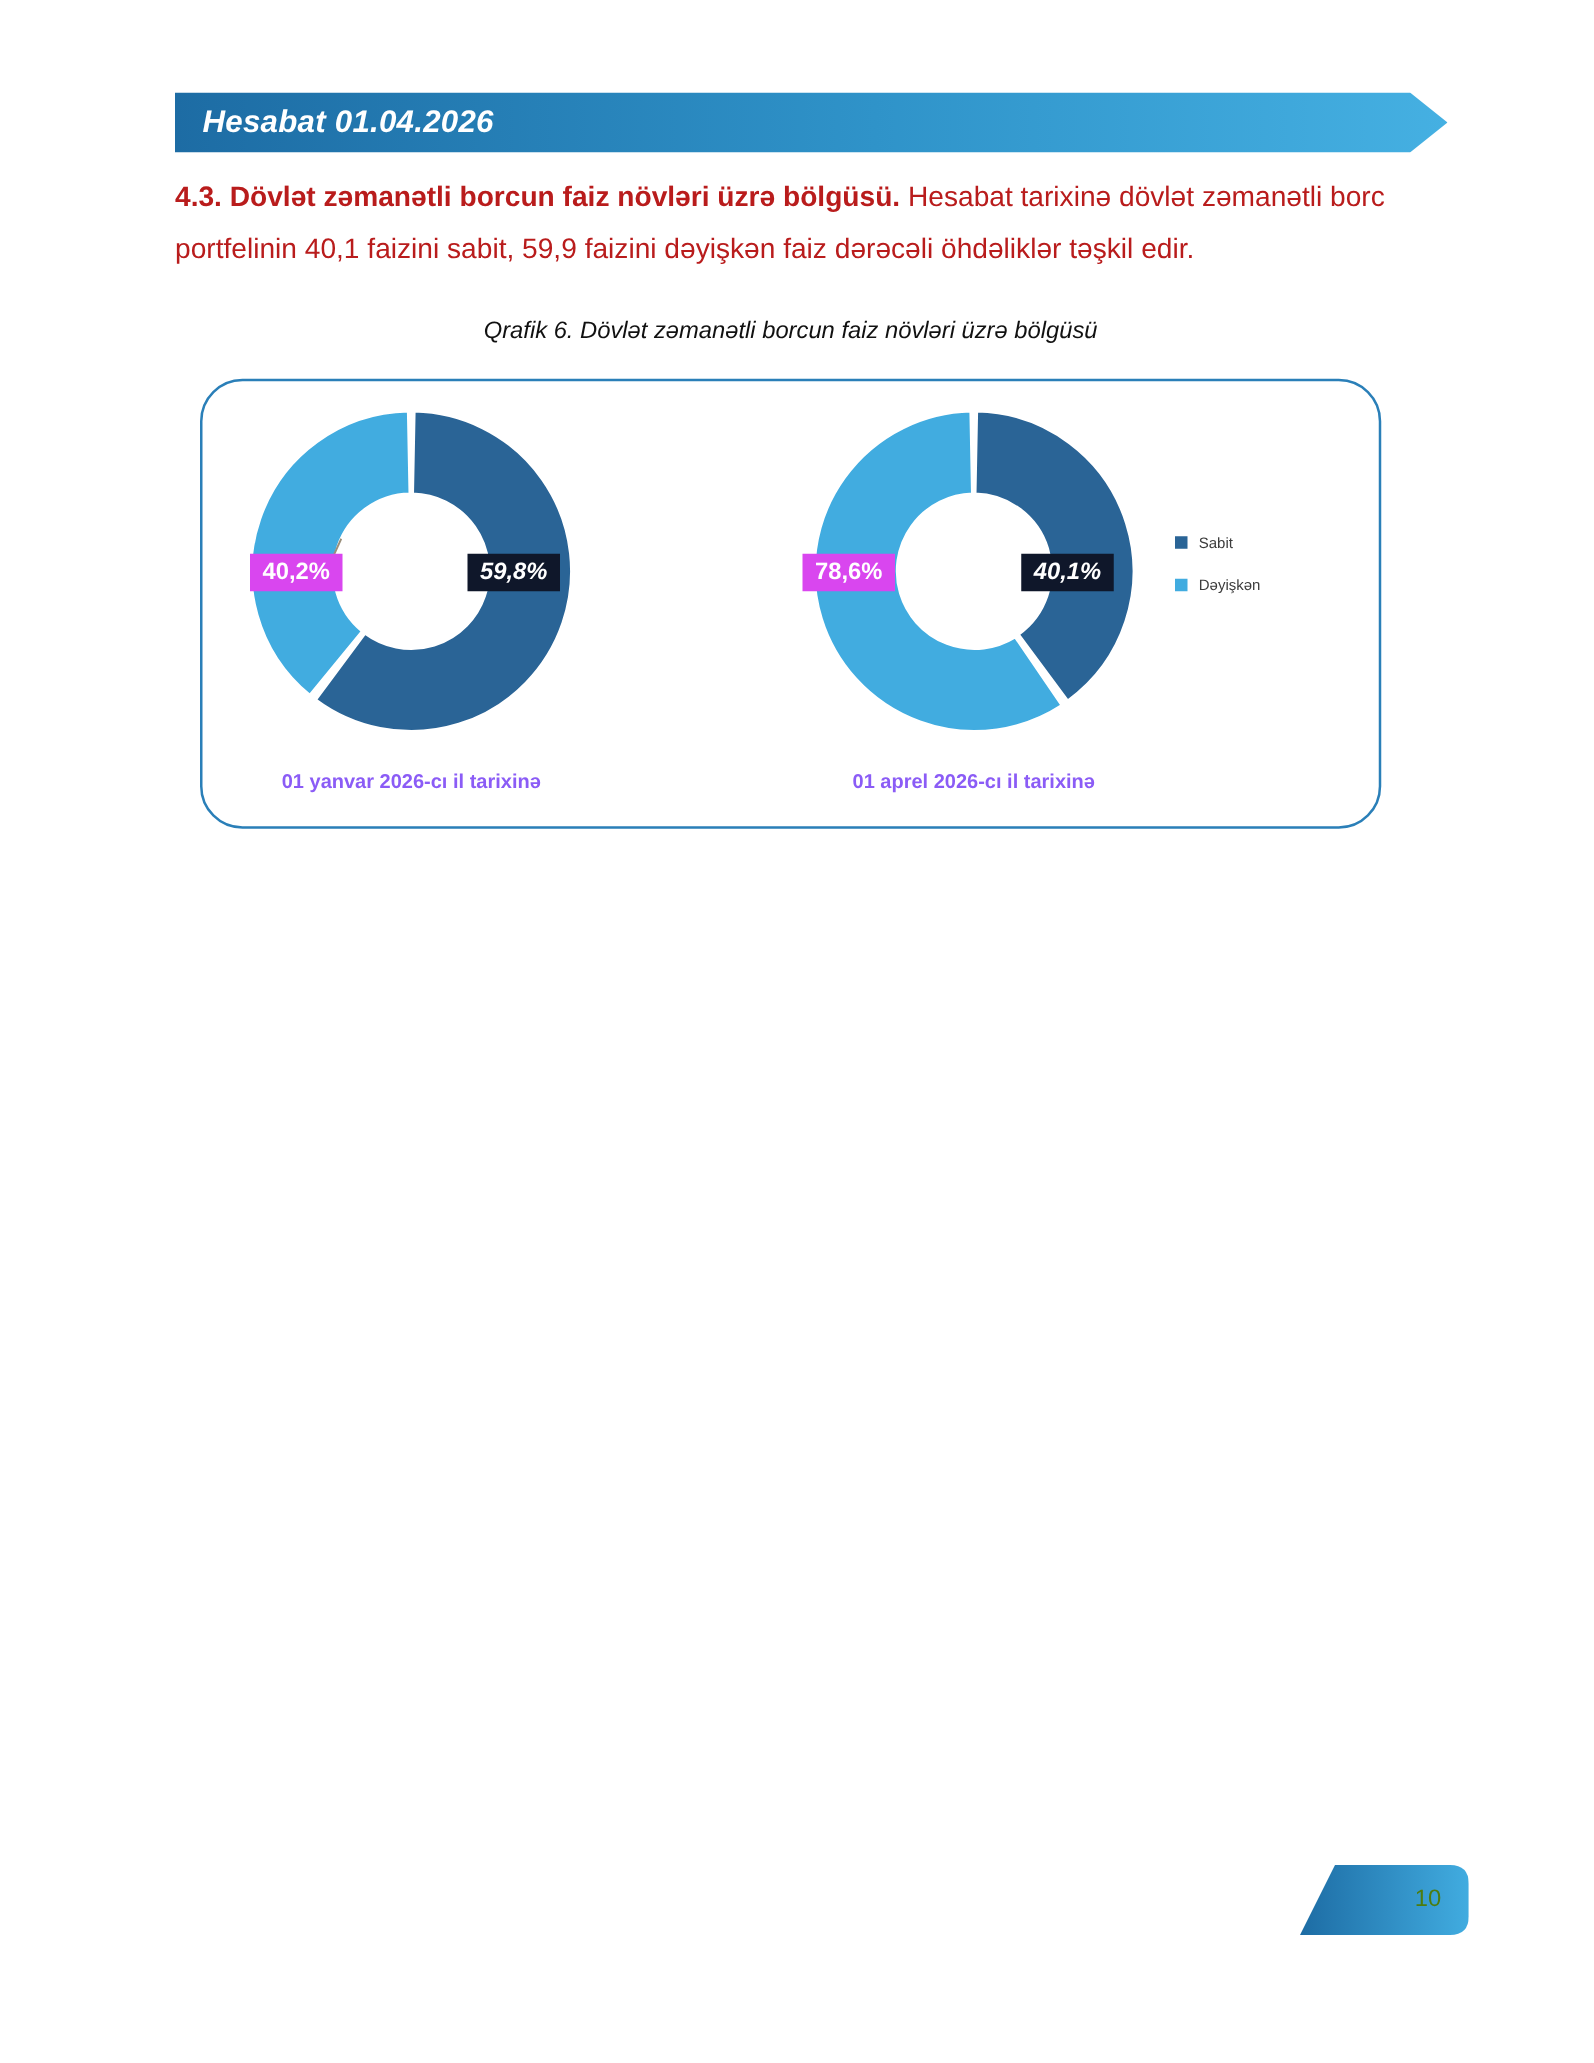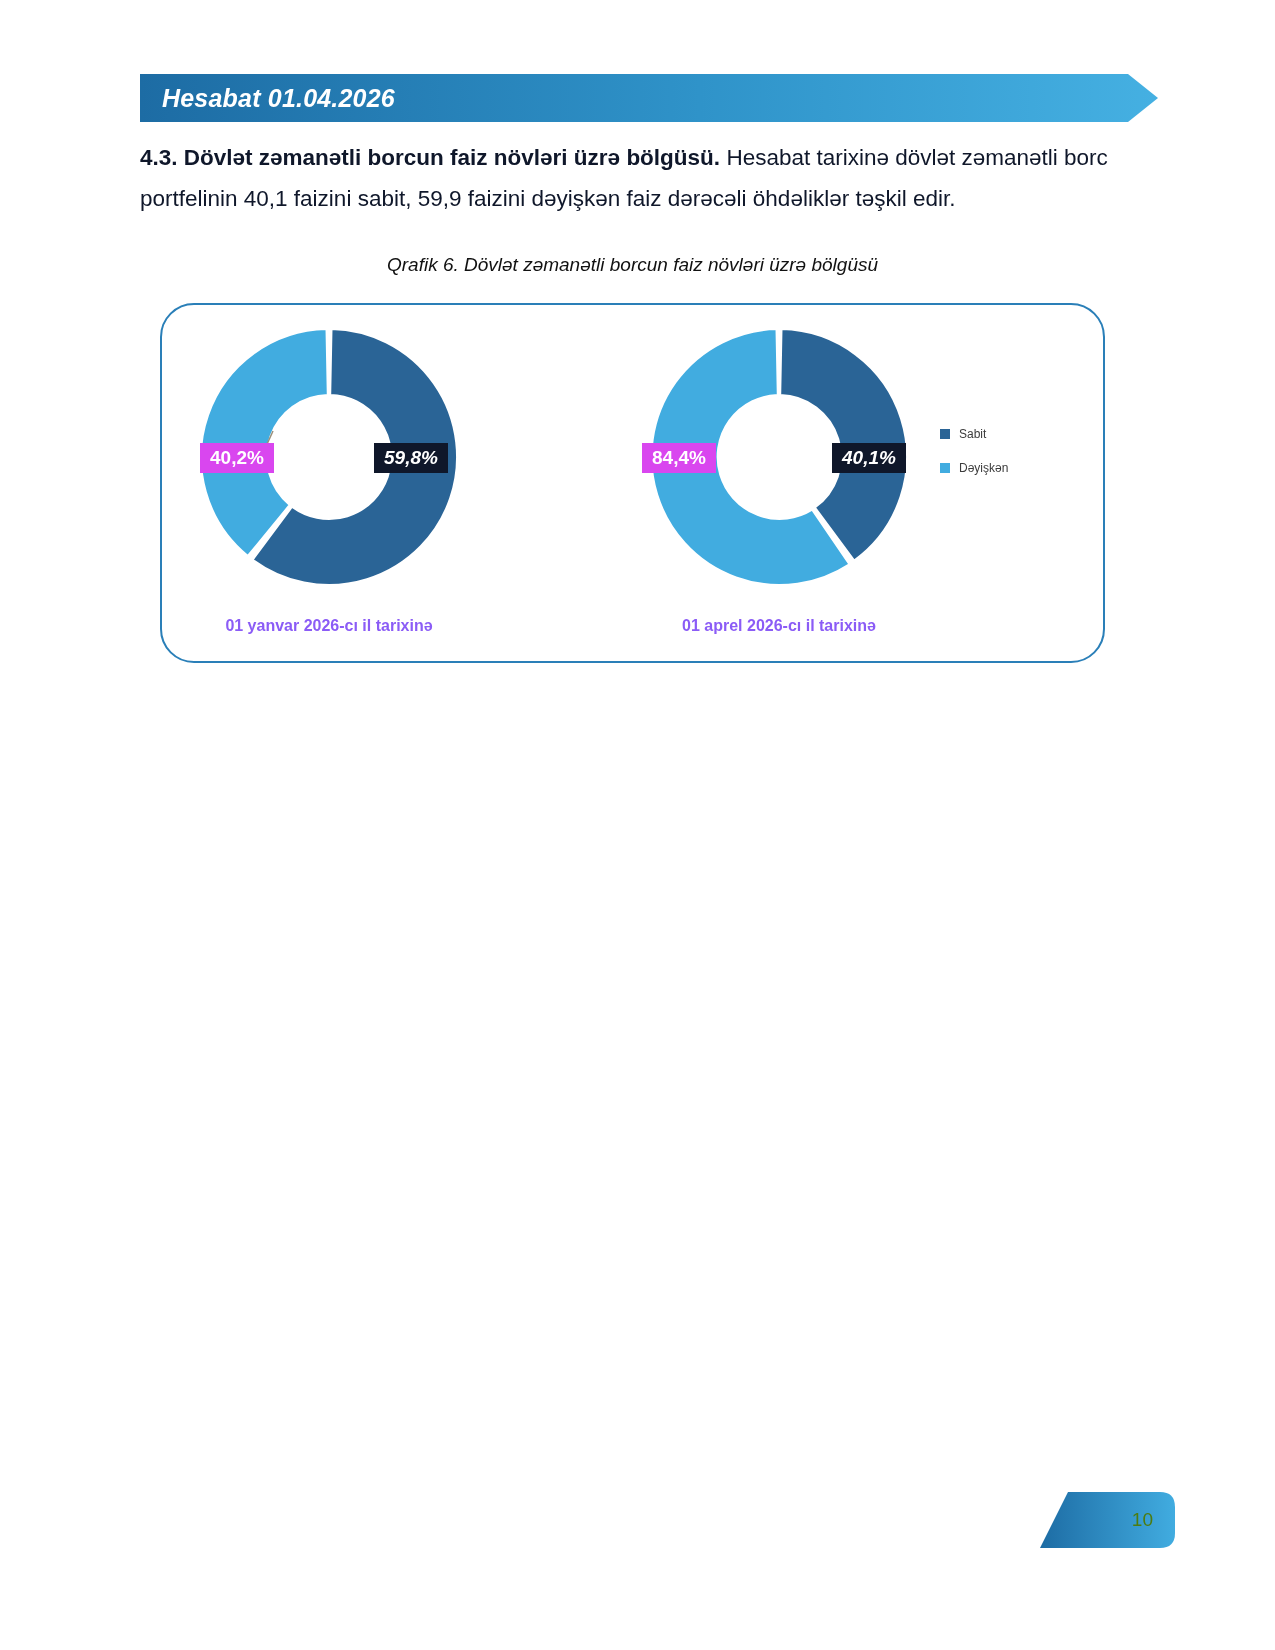--- a/index.html
+++ b/index.html
@@ -42,21 +42,21 @@
   }
 
   
   .para {
     position: absolute;
     left: 140px;
     top: 138px;
     width: 985px;
     font-size: 22.5px;
     line-height: 1.82;
-    color: #0f172a;
+    color: #b91c1c;
     text-align: left;
   }
   .para b {
     font-weight: bold;
   }
 
   
   .figure-title {
     position: absolute;
     left: 140px;
@@ -205,22 +205,22 @@
   <div class="donut-wrap right">
     <div class="donut">
       <svg width="290" height="260" viewBox="0 0 290 260">
         <g transform="translate(145,130)">
 
           <path d="M 2.5,-127.98 A 128,128 0 0 1 75.20,103.53 L 35.91,50.51 A 62,62 0 0 0 1.21,-61.99 Z" fill="#2a6496" stroke="#ffffff" stroke-width="2"></path>
 
           <path d="M 70.37,107.23 A 128,128 0 1 1 -2.5,-127.98 L -1.21,-61.99 A 62,62 0 1 0 33.18,52.74 Z" fill="#41ace0" stroke="#ffffff" stroke-width="2"></path>
         </g>
       </svg>
-      <div class="slice-label light" style="left:8px; top:116px;">84,4%</div>
-      <div class="slice-label dark" style="left:198px; top:116px;">40,1%</div>
+      <div class="slice-label light" style="left:8px; top:116px;">78,6%</div>
+      <div class="slice-label dark" style="left:183px; top:116px;">40,1%</div>
     </div>
     <div class="donut-caption">01 aprel 2026-cı il tarixinə</div>
   </div>
 
   <div class="legend">
     <div class="legend-item">
       <span class="legend-swatch" style="background:#2a6496"></span>
       <span class="legend-label">Sabit</span>
     </div>
     <div class="legend-item">

